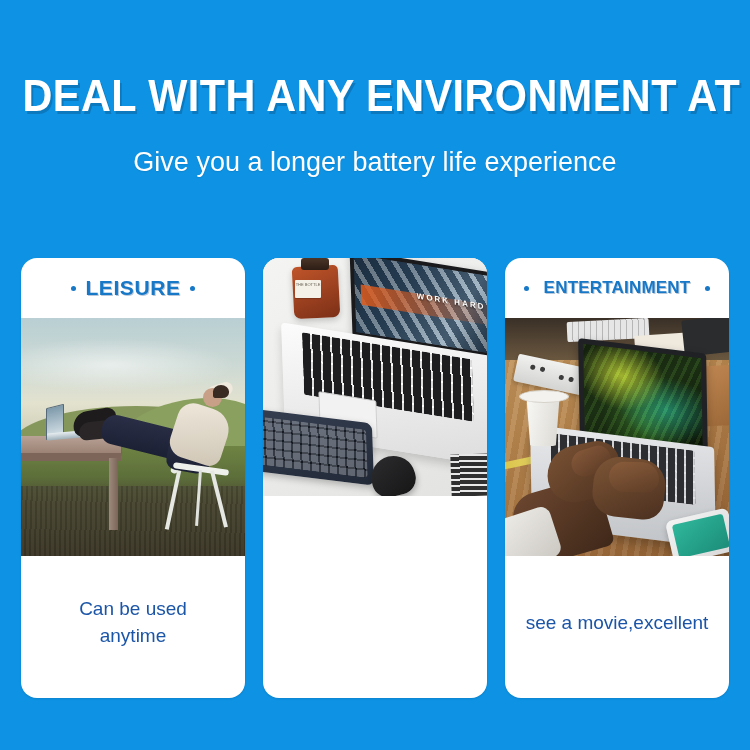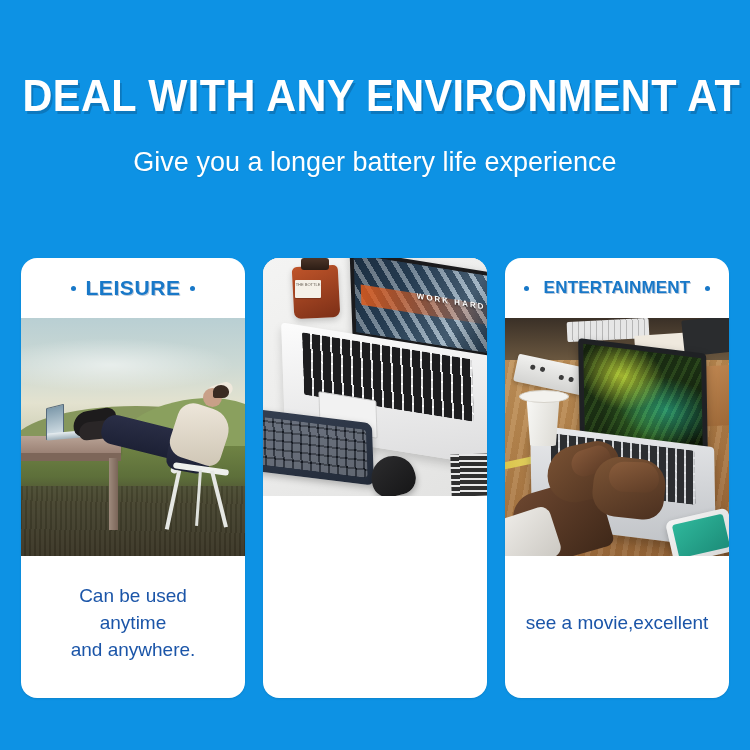--- a/index.html
+++ b/index.html
@@ -512,21 +512,20 @@
         <div class="p1-head"></div>
         <div class="p1-hair"></div>
         <div class="p1-chair-seat"></div>
         <div class="p1-chair-l1"></div>
         <div class="p1-chair-l3"></div>
         <div class="p1-chair-l2"></div>
       </div>
       <div class="caption">
         <span>Can be used</span>
         <span>anytime</span>
-        <span>and anywhere.</span>
       </div>
     </div>
 
     <div class="card">
       <div class="photo">
         <div class="p2-bg"></div>
         <div class="p2-bottle"></div>
         <div class="p2-bottle-cap"></div>
         <div class="p2-tag">THE BOTTLE</div>
         <div class="p2-lid">

